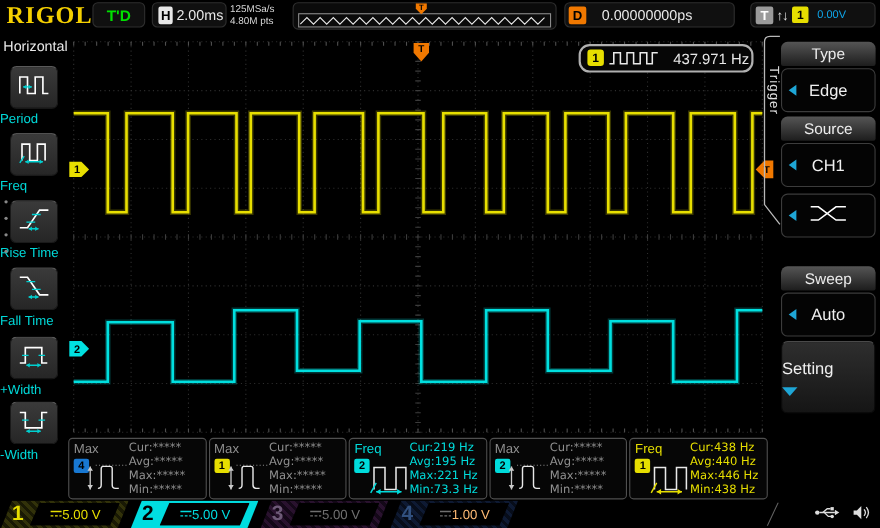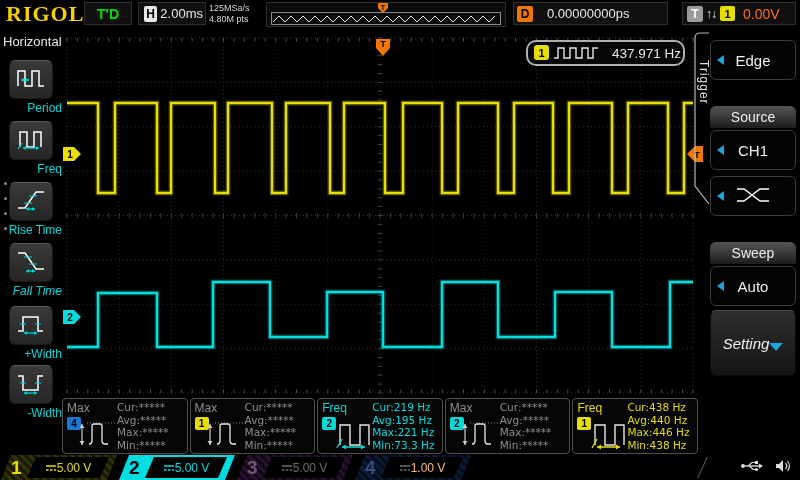--- a/index.html
+++ b/index.html
@@ -1,67 +1,67 @@
 <!DOCTYPE html>
 <html><head>
 <meta charset="utf-8">
 <style>
   html,body{margin:0;padding:0;background:#222;}
   .screen{position:relative;width:800px;height:480px;background:#000;overflow:hidden;
           font-family:"Liberation Sans",sans-serif;padding-left:41px;-webkit-font-smoothing:none;}
   
   .topbar{position:absolute;left:0;top:0;width:800px;height:30px;background:#000;}
   .tb-box{position:absolute;top:2px;height:23px;background:#101010;border:1px solid #2e2e2e;
-          border-radius:0;display:flex;align-items:center;box-sizing:border-box;}
+          border-radius:5px;display:flex;align-items:center;box-sizing:border-box;}
   .logo{position:absolute;left:6px;top:1px;font-family:"Liberation Serif",serif;font-weight:bold;
         font-size:22px;letter-spacing:1px;color:#f5d000;}
   .td-box{left:84px;width:48px;justify-content:center;}
   .td-text{color:#00e000;font-weight:bold;font-size:14px;}
   .h-box{left:138px;width:68px;padding:0 2px;}
   .h-badge{width:16px;height:16px;background:#e8e8e8;color:#000;font-weight:bold;font-size:12px;
            display:flex;align-items:center;justify-content:center;border-radius:2px;margin:0 3px;}
   .h-val{color:#e8e8e8;font-size:13px;}
   .rate-block{position:absolute;left:209px;top:3px;color:#d8d8d8;font-size:9px;line-height:11px;white-space:nowrap;}
   .preview{left:266px;width:240px;top:2px;height:25px;background:#0b0b0b;padding:0;}
   .d-box{left:513px;width:155px;padding:0 3px;}
   .d-badge{width:16px;height:16px;background:#f07800;color:#000;font-weight:bold;font-size:12px;
            display:flex;align-items:center;justify-content:center;border-radius:2px;margin-right:14px;}
   .d-val{color:#e8e8e8;font-size:13px;}
   .t-box{left:682px;width:114px;padding:0 4px;}
   .t-badge{width:16px;height:16px;background:#9a9a9a;color:#fff;font-weight:bold;font-size:12px;
            display:flex;align-items:center;justify-content:center;border-radius:2px;margin-right:3px;}
   .t-arrows{color:#e8e8e8;font-size:12px;margin-right:4px;letter-spacing:-1px;}
   .t-src{width:15px;height:15px;background:#e6de00;color:#000;font-weight:bold;font-size:11px;
          display:flex;align-items:center;justify-content:center;border-radius:2px;margin-right:8px;}
-  .t-val{color:#f97316;font-size:14px;}
+  .t-val{color:#0ea5e9;font-size:10px;}
   
   .leftbar{position:absolute;left:0;top:30px;width:62px;height:425px;background:#000;}
   .lb-title{color:#e8e8e8;font-size:13px;padding:4px 0 0 3px;}
-  .lb-item{position:absolute;left:0;width:62px;text-align:right;cursor:pointer;}
+  .lb-item{position:absolute;left:0;width:62px;text-align:left;cursor:pointer;}
   .lb-btn{margin:0 auto;width:42px;height:37px;background:linear-gradient(#3a3a3a,#262626);
           border:1px solid #1a1a1a;border-top:1px solid #5a5a5a;border-radius:6px;
           display:flex;align-items:center;justify-content:center;}
   .lb-label{color:#00d8d8;font-size:12px;margin-top:2px;white-space:nowrap;}
   .scroll-dot{position:absolute;left:4px;width:3px;height:3px;border-radius:50%;background:#888;}
   
   .plot{position:absolute;left:62px;top:30px;width:648px;height:366px;}
   .trigger-tab-label{position:absolute;left:697px;top:44px;width:14px;height:76px;color:#e0e0e0;
           font-size:12px;writing-mode:vertical-rl;text-align:center;letter-spacing:1px;}
   
   .rightbar{position:absolute;left:710px;top:30px;width:90px;height:425px;background:#000;}
   .rm-group{position:absolute;left:0;width:86px;}
   .g-title{height:22px;background:linear-gradient(#555,#1d1d1d);border-radius:6px 6px 2px 2px;
            color:#ececec;font-size:14px;display:flex;align-items:center;justify-content:center;}
   .g-value{margin-top:2px;height:38px;background:#040404;border:1px solid #3c3c3c;border-radius:6px;
            display:flex;align-items:center;justify-content:center;color:#f0f0f0;font-size:15px;position:relative;}
   .g-arrow{position:absolute;left:6px;top:50%;margin-top:-5px;width:0;height:0;
            border-top:5px solid transparent;border-bottom:5px solid transparent;border-right:7px solid #1ea6d6;}
   .rm-setting{height:64px;background:linear-gradient(#2e2e2e,#151515);border:1px solid #0a0a0a;
-           border-top:1px solid #4a4a4a;border-radius:6px;display:flex;
-           align-items:center;justify-content:center;color:#f0f0f0;font-size:15px;font-style:italic;}
+           border-top:1px solid #4a4a4a;border-radius:6px;display:flex;flex-direction:column;
+           align-items:flex-start;justify-content:center;color:#f0f0f0;font-size:15px;}
   .down-arrow{width:0;height:0;border-left:7px solid transparent;border-right:7px solid transparent;
            border-top:8px solid #1ea6d6;margin-top:8px;}
   
   .measbar{position:absolute;left:62px;top:396px;width:636px;height:58px;display:flex;gap:2px;padding-top:2px;box-sizing:border-box;}
   .m-cell{flex:1;border:1px solid #4f4f4f;border-radius:4px;background:#060606;position:relative;
           padding:2px 2px 2px 4px;display:flex;overflow:hidden;}
   .m-left{width:50px;position:relative;flex:none;}
   .m-label{font-size:12px;}
   .m-badge{position:absolute;top:16px;left:0;width:14px;height:13px;border-radius:2px;font-size:10px;
            font-weight:bold;color:#000;text-align:center;line-height:13px;}
@@ -154,21 +154,21 @@
           <div class="lb-btn">
             <span><svg width="30" height="24" viewBox="0 0 30 24">
                 <path d="M2 20 H9 L20 4 H28" stroke="#fff" fill="none" stroke-width="1.5"></path>
                 <path d="M8 15 H16 M13 8 H21" stroke="#00d0d0" stroke-width="1.2"></path>
                 <path d="M10 21 H19" stroke="#00d0d0" stroke-width="1.3"></path>
                 <path d="M10 21 l3 -2 v4 z M19 21 l-3 -2 v4 z" fill="#00d0d0"></path>
               </svg></span>
           </div>
                    <div class="lb-label">Rise Time</div>
         </div>
-        <div class="lb-item" style="top: 213px; font-style: italic;">
+        <div class="lb-item" style="top: 213px;">
           <div class="lb-btn">
             <span><svg width="30" height="24" viewBox="0 0 30 24">
                 <path d="M2 4 H9 L20 20 H28" stroke="#fff" fill="none" stroke-width="1.5"></path>
                 <path d="M8 8 H16 M13 15 H21" stroke="#00d0d0" stroke-width="1.2"></path>
                 <path d="M10 22 H19" stroke="#00d0d0" stroke-width="1.3"></path>
                 <path d="M10 22 l3 -2 v4 z M19 22 l-3 -2 v4 z" fill="#00d0d0"></path>
               </svg></span>
           </div>
                    <div class="lb-label">Fall Time</div>
         </div>
@@ -480,20 +480,21 @@
     <path d="M554 58 h4 v-10 h6 v10 h6 v-10 h6 v10 h6 v-10 h6 v10 h5 v-10 h5" stroke="#e8e8e8" stroke-width="1.4" fill="none"></path>
     <text x="612" y="58" font-size="13.5" fill="#e8e8e8" font-family="Liberation Sans,sans-serif">437.971 Hz</text>
         </g>
       </svg>
   </div>
   <div class="trigger-tab-label">Trigger</div>
 
   <div class="rightbar">
     <div id="right-groups">
         <div class="rm-group" style="top: 8px;">
+          <div class="g-title">Type</div>
                      <div class="g-value">
             <span class="g-arrow"></span>
             <span>Edge</span>
           </div>
         </div>
         <div class="rm-group" style="top: 76px;">
           <div class="g-title">Source</div>
                      <div class="g-value">
             <span class="g-arrow"></span>
             <span>CH1</span>

